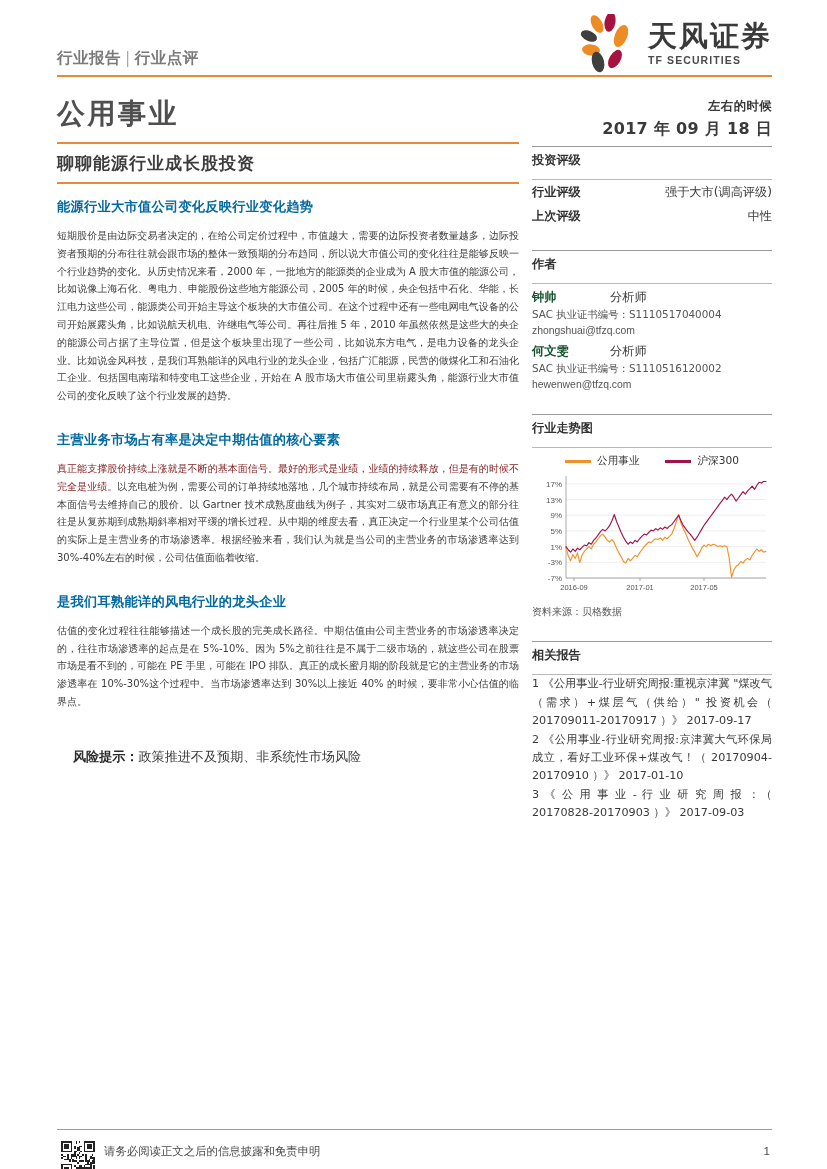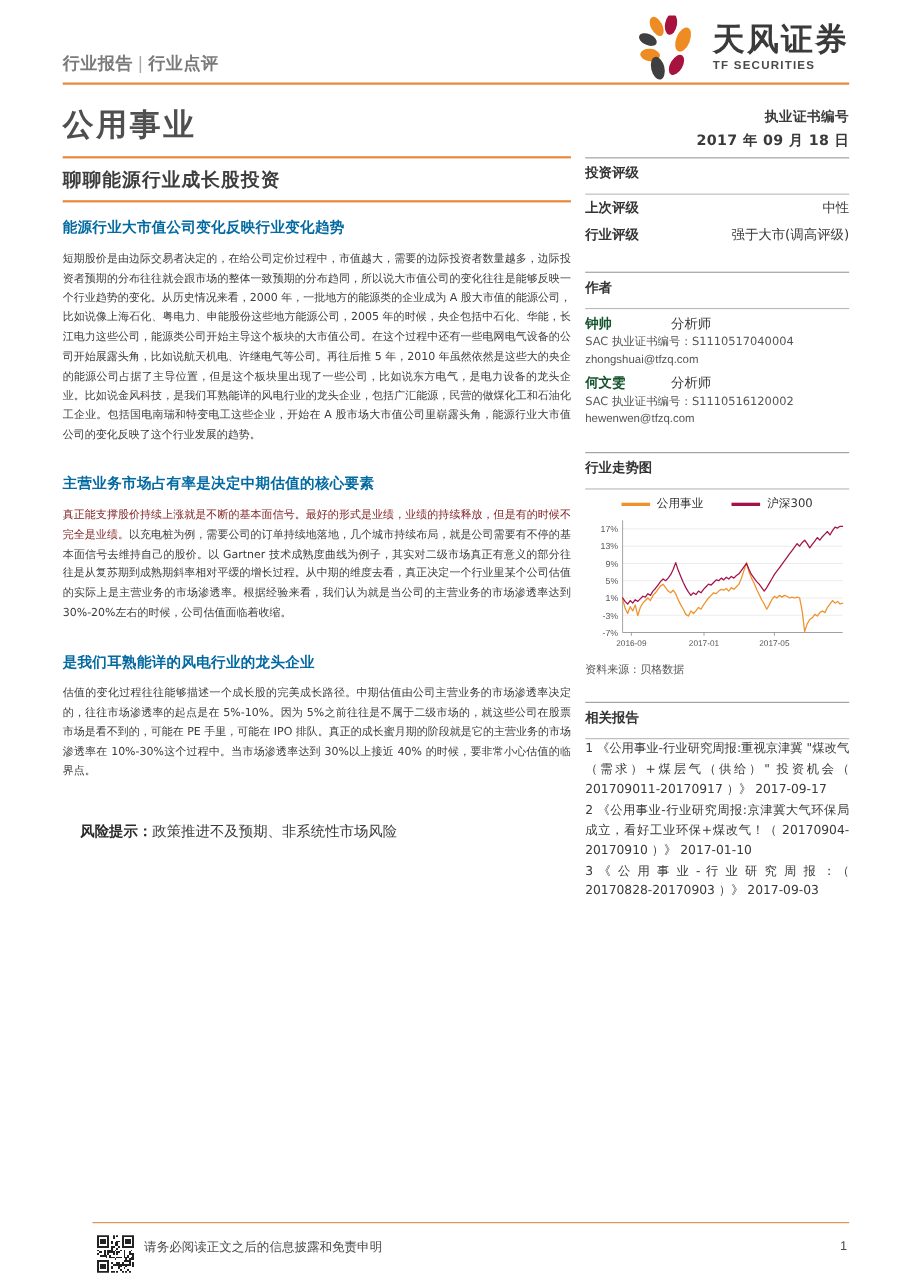--- a/index.html
+++ b/index.html
@@ -154,21 +154,21 @@
   .sb-report-type {
     text-align: right;
     font-size: 12.4px;
     font-weight: bold;
     color: #3a3a3a;
     letter-spacing: 0.4px;
     font-family: "DejaVu Sans", sans-serif;
   }
   .sb-date {
     text-align: right;
-    font-size: 13px;
+    font-size: 16px;
     font-weight: bold;
     color: #3a3a3a;
     margin-top: 4px;
     letter-spacing: 0.3px;
     font-family: "DejaVu Sans", sans-serif;
   }
 
   .sb-rule { height: 1px; background: #9a9a9a; margin: 6px 0 0 0; }
   .sb-rule.thin { background: #b8b8b8; }
 
@@ -254,22 +254,21 @@
     color: #3a3a3a;
     text-align: justify;
     font-family: "DejaVu Sans", sans-serif;
   }
   .rel-item { margin-bottom: 1px; }
 
   
   .footer {
     position: absolute;
     left: 0; right: 0; bottom: 0;
-    height: 58px;
-    margin-left: 27px;
+    height: 40px;
   }
   .rule-footer {
     position: absolute;
     left: 57px; right: 55px; top: 0; height: 1.3px;
     background: #E8883A;
   }
   .qr {
     position: absolute;
     left: 61px;
     top: 12px;
@@ -330,47 +329,47 @@
 
   <div class="body-col">
 
     <div class="sec">
       <div class="sec-head">能源行业大市值公司变化反映行业变化趋势</div>
       <p class="para">短期股价是由边际交易者决定的，在给公司定价过程中，市值越大，需要的边际投资者数量越多，边际投资者预期的分布往往就会跟市场的整体一致预期的分布趋同，所以说大市值公司的变化往往是能够反映一个行业趋势的变化。从历史情况来看，2000 年，一批地方的能源类的企业成为 A 股大市值的能源公司，比如说像上海石化、粤电力、申能股份这些地方能源公司，2005 年的时候，央企包括中石化、华能，长江电力这些公司，能源类公司开始主导这个板块的大市值公司。在这个过程中还有一些电网电气设备的公司开始展露头角，比如说航天机电、许继电气等公司。再往后推 5 年，2010 年虽然依然是这些大的央企的能源公司占据了主导位置，但是这个板块里出现了一些公司，比如说东方电气，是电力设备的龙头企业。比如说金风科技，是我们耳熟能详的风电行业的龙头企业，包括广汇能源，民营的做煤化工和石油化工企业。包括国电南瑞和特变电工这些企业，开始在 A 股市场大市值公司里崭露头角，能源行业大市值公司的变化反映了这个行业发展的趋势。</p>
     </div>
 
     <div class="sec">
       <div class="sec-head">主营业务市场占有率是决定中期估值的核心要素</div>
-      <p class="para"><b>真正能支撑股价持续上涨就是不断的基本面信号。最好的形式是业绩，业绩的持续释放，但是有的时候不完全是业绩。</b><span>以充电桩为例，需要公司的订单持续地落地，几个城市持续布局，就是公司需要有不停的基本面信号去维持自己的股价。以 Gartner 技术成熟度曲线为例子，其实对二级市场真正有意义的部分往往是从复苏期到成熟期斜率相对平缓的增长过程。从中期的维度去看，真正决定一个行业里某个公司估值的实际上是主营业务的市场渗透率。根据经验来看，我们认为就是当公司的主营业务的市场渗透率达到 30%-20%左右的时候，公司估值面临着收缩。</span></p>
+      <p class="para"><b>真正能支撑股价持续上涨就是不断的基本面信号。最好的形式是业绩，业绩的持续释放，但是有的时候不完全是业绩。</b><span>以充电桩为例，需要公司的订单持续地落地，几个城市持续布局，就是公司需要有不停的基本面信号去维持自己的股价。以 Gartner 技术成熟度曲线为例子，其实对二级市场真正有意义的部分往往是从复苏期到成熟期斜率相对平缓的增长过程。从中期的维度去看，真正决定一个行业里某个公司估值的实际上是主营业务的市场渗透率。根据经验来看，我们认为就是当公司的主营业务的市场渗透率达到 30%-40%左右的时候，公司估值面临着收缩。</span></p>
     </div>
 
     <div class="sec tight">
       <div class="sec-head">是我们耳熟能详的风电行业的龙头企业</div>
       <p class="para">估值的变化过程往往能够描述一个成长股的完美成长路径。中期估值由公司主营业务的市场渗透率决定的，往往市场渗透率的起点是在 5%-10%。因为 5%之前往往是不属于二级市场的，就这些公司在股票市场是看不到的，可能在 PE 手里，可能在 IPO 排队。真正的成长蜜月期的阶段就是它的主营业务的市场渗透率在 10%-30%这个过程中。当市场渗透率达到 30%以上接近 40% 的时候，要非常小心估值的临界点。</p>
     </div>
 
     <div class="risk"><b>风险提示：</b><span>政策推进不及预期、非系统性市场风险</span></div>
   </div>
 
   <div class="sidebar">
 
-    <div class="sb-report-type">执业证书编号</div>
+    <div class="sb-report-type">左右的时候</div>
     <div class="sb-date">2017 年 09 月 18 日</div>
 
     <div class="sb-rule"></div>
     <div class="sb-block-title">投资评级</div>
     <div class="sb-rule thin"></div>
 
     <div class="sb-row">
+      <span class="k">行业评级</span>
+      <span class="v">强于大市(调高评级)</span>
+    </div>
+    <div class="sb-row">
       <span class="k">上次评级</span>
       <span class="v">中性</span>
-    </div>
-    <div class="sb-row">
-      <span class="k">行业评级</span>
-      <span class="v">强于大市(调高评级)</span>
     </div>
 
     <div class="sb-gap"></div>
 
     <div class="sb-rule"></div>
     <div class="sb-block-title">作者</div>
     <div class="sb-rule thin"></div>
 
     <div class="author">
       <div class="author-line">

